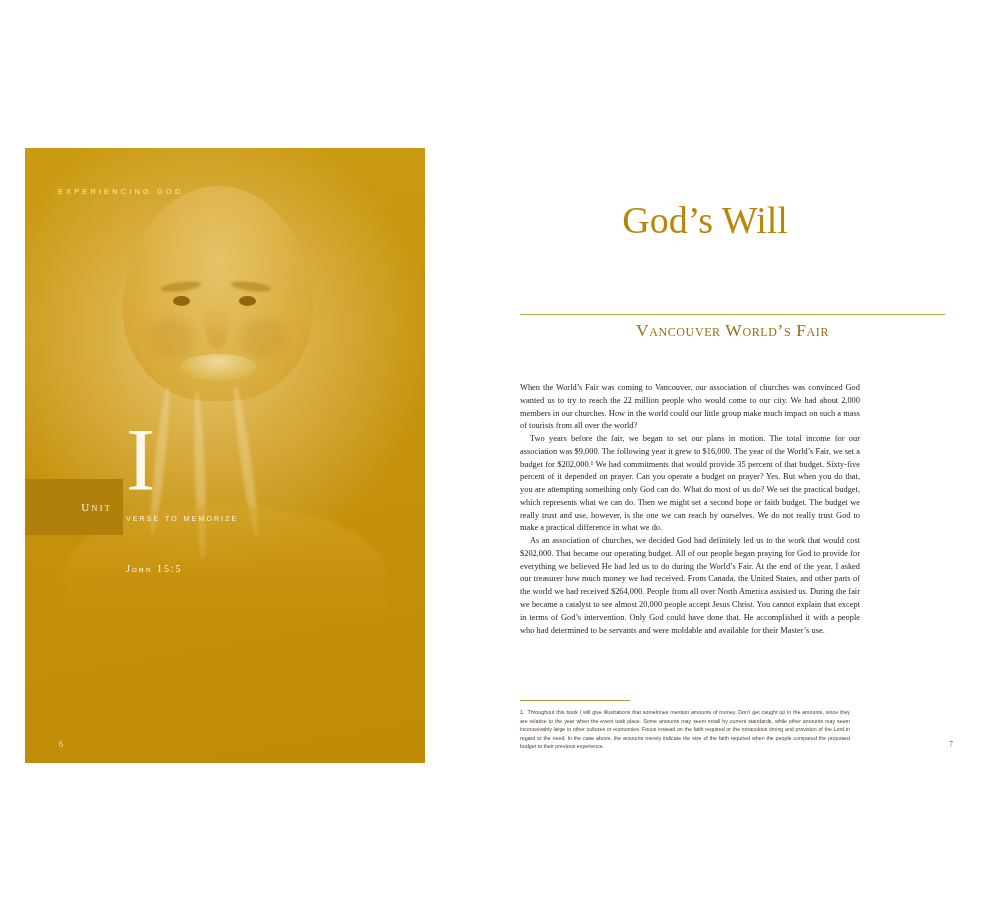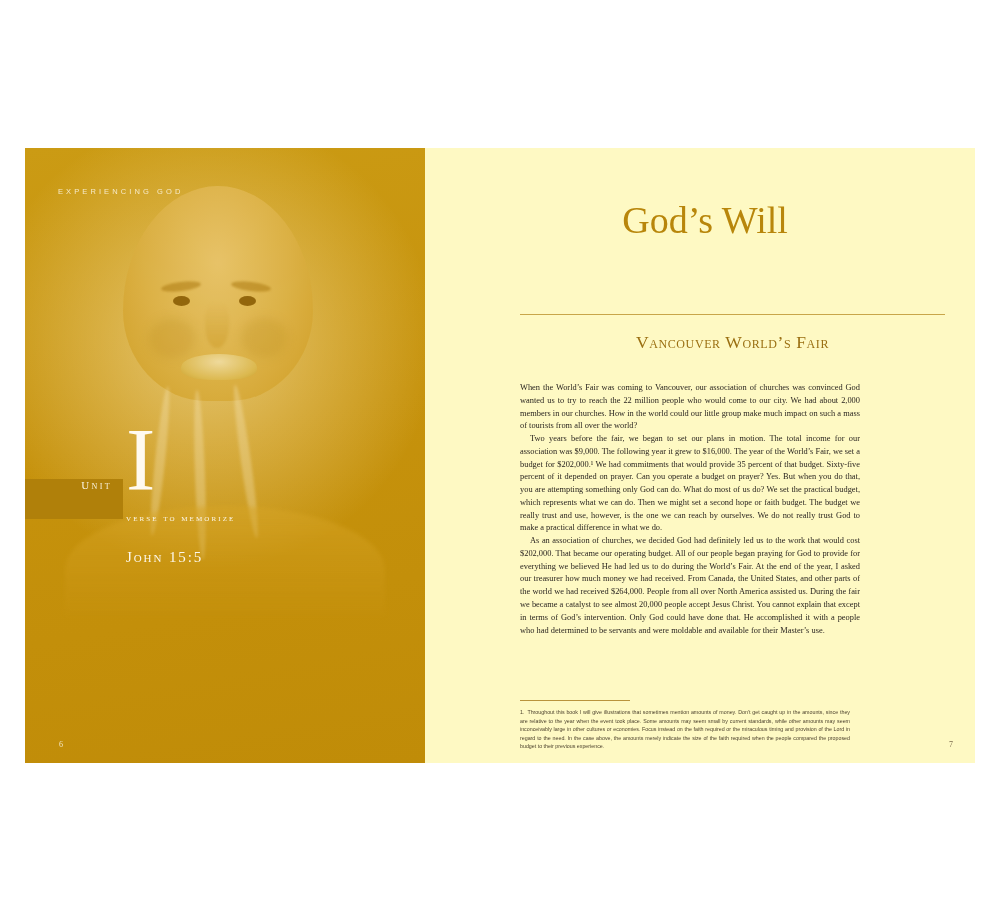--- a/index.html
+++ b/index.html
@@ -147,24 +147,24 @@
     text-transform: uppercase;
     font-family: Liberation Sans, sans-serif;
   }
 
   
   #unit-tab {
     position: absolute;
     left: 0;
     top: 331px;
     width: 98px;
-    height: 40px;
+    height: 56px;
     background: #b0800a;
     display: flex;
-    align-items: flex-start;
+    align-items: center;
     justify-content: flex-end;
   }
   #unit-tab-label {
     font-size: 11px;
     letter-spacing: 2.4px;
     color: #fbf4e3;
     font-variant: small-caps;
     padding-right: 11px;
     font-family: "Liberation Serif", serif;
   }
@@ -184,53 +184,53 @@
     top: 364px;
     width: 250px;
   }
   #verse-heading {
     font-size: 10px;
     letter-spacing: 2.1px;
     color: #fdf7ea;
     font-variant: small-caps;
     text-transform: lowercase;
     margin-bottom: 12px;
-    font-family: Liberation Serif, serif;
+    font-family: Liberation Sans, sans-serif;
   }
   #verse-text {
     font-size: 13.5px;
     line-height: 2.02;
     color: #fffbf1;
     letter-spacing: 0.6px;
     font-variant: small-caps;
     font-family: "Liberation Serif", serif;
   }
   #verse-ref {
-    margin-top: 26px;
-    font-size: 15px;
+    margin-top: 40px;
+    font-size: 10px;
     letter-spacing: 1.9px;
     color: #fdf8ec;
     font-variant: small-caps;
     font-family: "Liberation Serif", serif;
   }
   #left-folio {
     position: absolute;
     left: 34px;
     bottom: 14px;
     font-size: 8px;
     color: #f3e6c4;
     font-family: "Liberation Serif", serif;
   }
 
   
   #right-page {
     position: relative;
     flex: 1 1 auto;
     height: 100%;
-    background: #fef9c3;
+    background: #ffffff;
   }
   #chapter-title {
     position: absolute;
     left: 60px;
     top: 46px;
     width: 440px;
     text-align: center;
     color: #b8860b;
     font-size: 38px;
     line-height: 1.42;
@@ -240,21 +240,21 @@
     position: absolute;
     left: 95px;
     top: 166px;
     width: 425px;
     height: 1px;
     background: #c8a64a;
   }
   #section-heading {
     position: absolute;
     left: 95px;
-    top: 184px;
+    top: 172px;
     width: 425px;
     text-align: center;
     color: #9a6f12;
     font-size: 17.5px;
     letter-spacing: 0.6px;
     font-variant: small-caps;
     font-family: "Liberation Serif", serif;
   }
   #body-copy {
     position: absolute;

